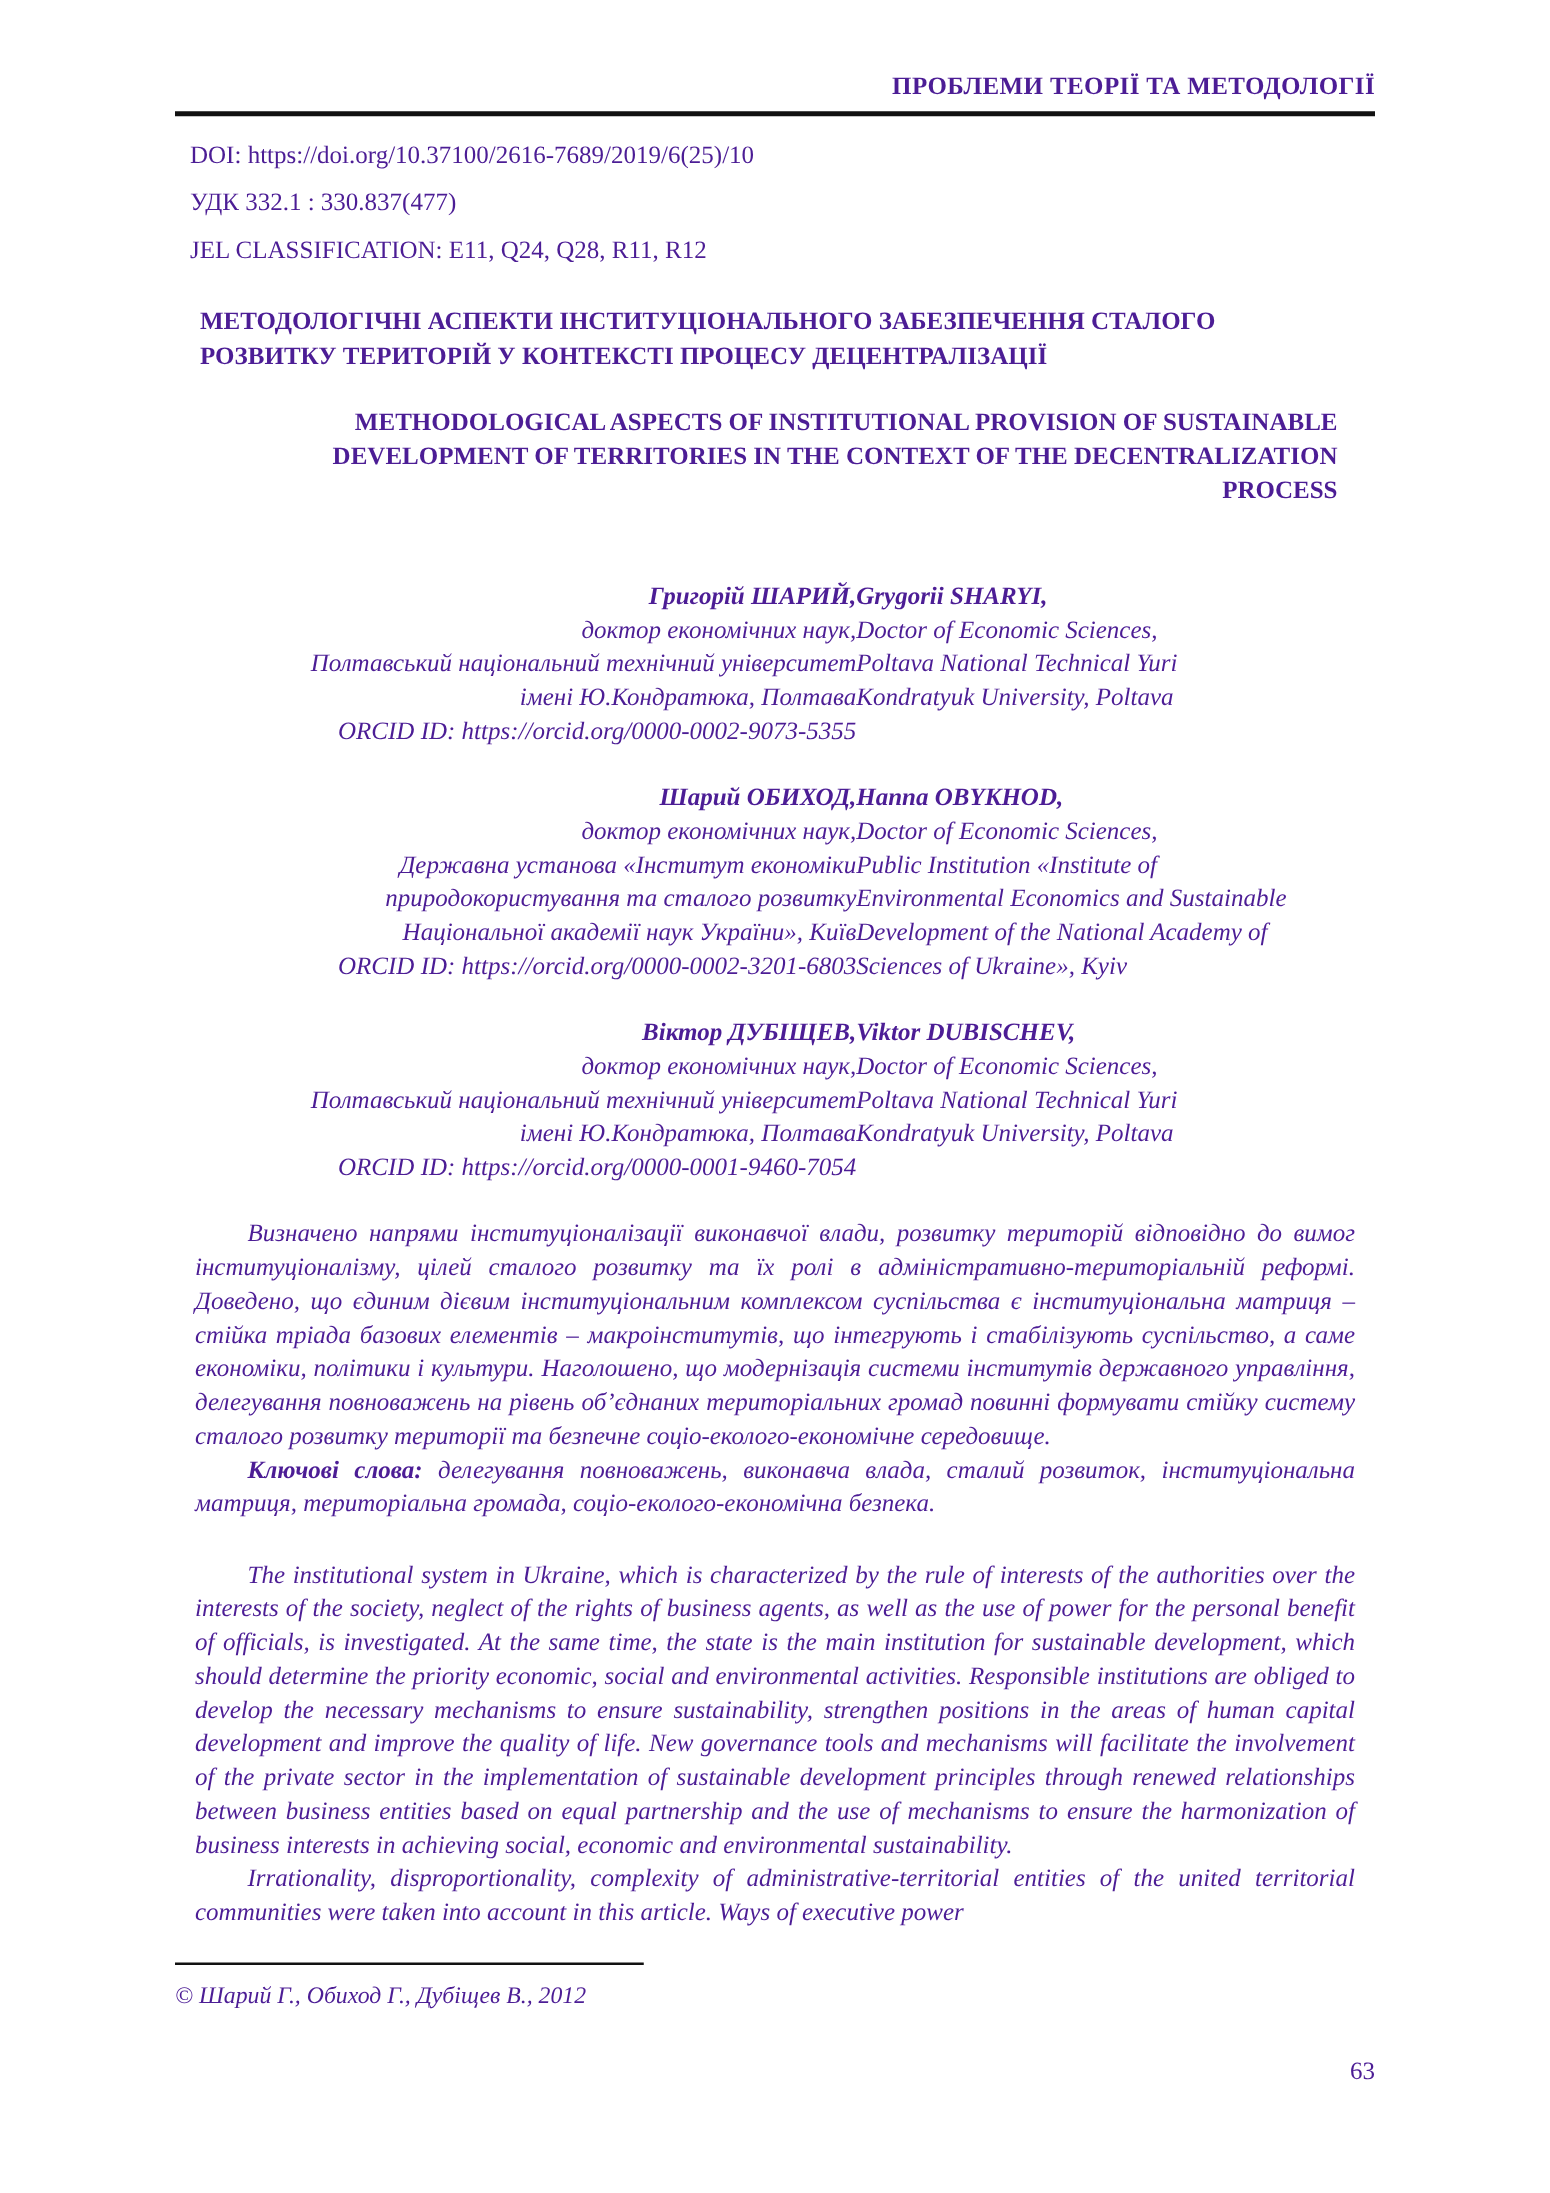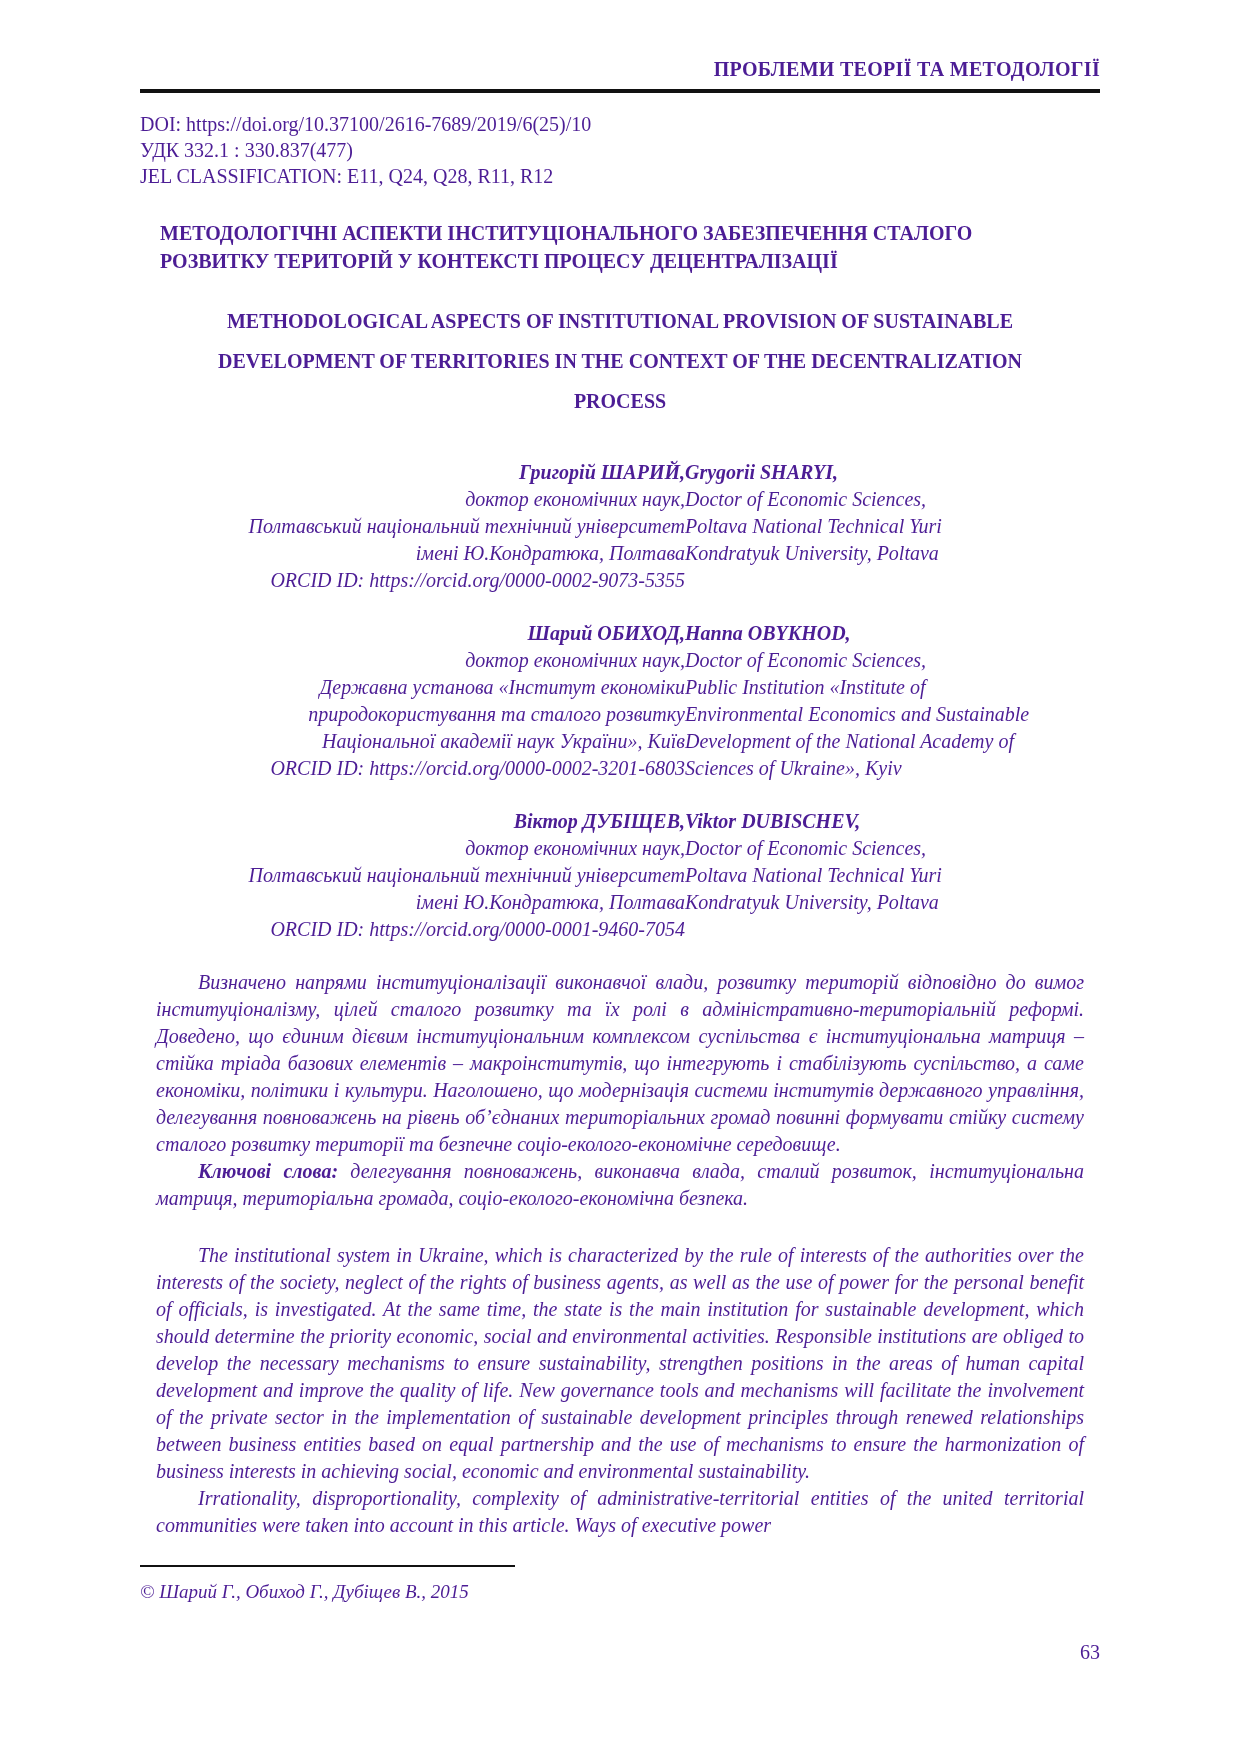--- a/index.html
+++ b/index.html
@@ -22,35 +22,35 @@
     letter-spacing: 0.3px;
     padding-bottom: 8px;
   }
   .header-rule {
     border: 0;
     border-top: 4px solid #111;
     margin: 0 0 18px 0;
   }
   
   .meta { font-size: 20px; line-height: 26px; margin-bottom: 30px; }
-  .meta div { margin: 0; }
+  .meta div { margin: 12px; }
   
   .title-uk {
     font-weight: bold;
     font-size: 20px;
     line-height: 28px;
     margin: 0 auto 26px auto;
     max-width: 920px;
   }
   .title-en {
-    text-align: center;
+    text-align: right;
     font-weight: bold;
     font-size: 20px;
-    line-height: 40px;
-    margin: 0 auto 38px auto;
+    line-height: 27px;
+    margin: 0 auto 58px auto;
     max-width: 900px;
   }
   
   .authors { font-style: italic; font-size: 20px; line-height: 27px; }
   .author-row { display: flex; margin-bottom: 26px; }
   .author-col-left { width: 545px; flex: 0 0 545px; text-align: right; }
   .author-col-right { flex: 1; }
   .author-name { font-weight: bold; }
   
   .abstract {
@@ -158,17 +158,17 @@
     <p><span class="keywords-label">Ключові слова:</span>
       <span>делегування повноважень, виконавча влада, сталий розвиток, інституціональна матриця, територіальна громада, соціо-еколого-економічна безпека.</span></p>
   </div>
 
   <div class="abstract en-block">
     <p>The institutional system in Ukraine, which is characterized by the rule of interests of the authorities over the interests of the society, neglect of the rights of business agents, as well as the use of power for the personal benefit of officials, is investigated. At the same time, the state is the main institution for sustainable development, which should determine the priority economic, social and environmental activities. Responsible institutions are obliged to develop the necessary mechanisms to ensure sustainability, strengthen positions in the areas of human capital development and improve the quality of life. New governance tools and mechanisms will facilitate the involvement of the private sector in the implementation of sustainable development principles through renewed relationships between business entities based on equal partnership and the use of mechanisms to ensure the harmonization of business interests in achieving social, economic and environmental sustainability.</p>
     <p>Irrationality, disproportionality, complexity of administrative-territorial entities of the united territorial communities were taken into account in this article. Ways of executive power</p>
   </div>
 
   <hr class="footnote-rule">
-  <div class="copyright-line">© Шарий Г., Обиход Г., Дубіщев В., 2015</div>
+  <div class="copyright-line">© Шарий Г., Обиход Г., Дубіщев В., 2012</div>
 
   <div class="page-number">63</div>
 
 </div>
 
 </body></html>

